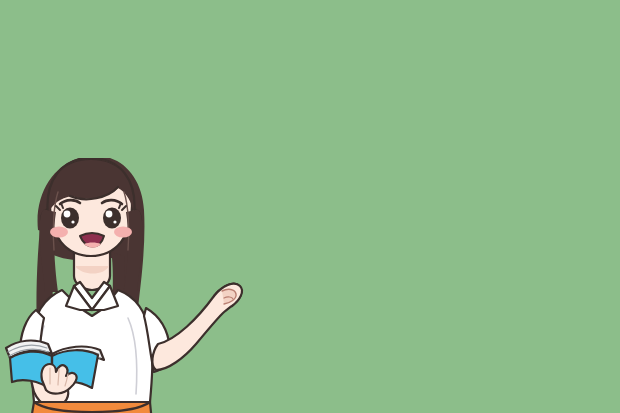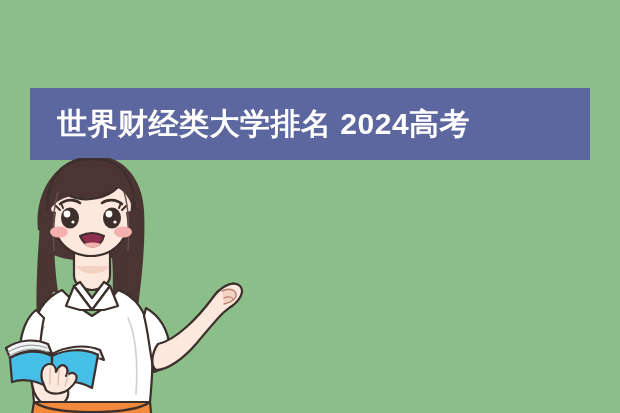--- a/index.html
+++ b/index.html
@@ -51,23 +51,20 @@
     display: block;
     width: 100%;
     height: 100%;
   }
 </style>
 </head>
 <body>
 
 <div id="banner-canvas">
 
-  <div id="title-bar">
-    <div id="title-text">世界财经类大学排名 2024高考</div>
-  </div>
 
   <div id="illustration">
     <svg viewBox="0 0 260 255" xmlns="http://www.w3.org/2000/svg">
       <defs>
         <clipPath id="bodyClip">
           <rect x="0" y="0" width="260" height="255"></rect>
         </clipPath>
       </defs>
 
       <g clip-path="url(#bodyClip)" stroke="#3c2f2c" stroke-width="2.2" stroke-linecap="round" stroke-linejoin="round">

